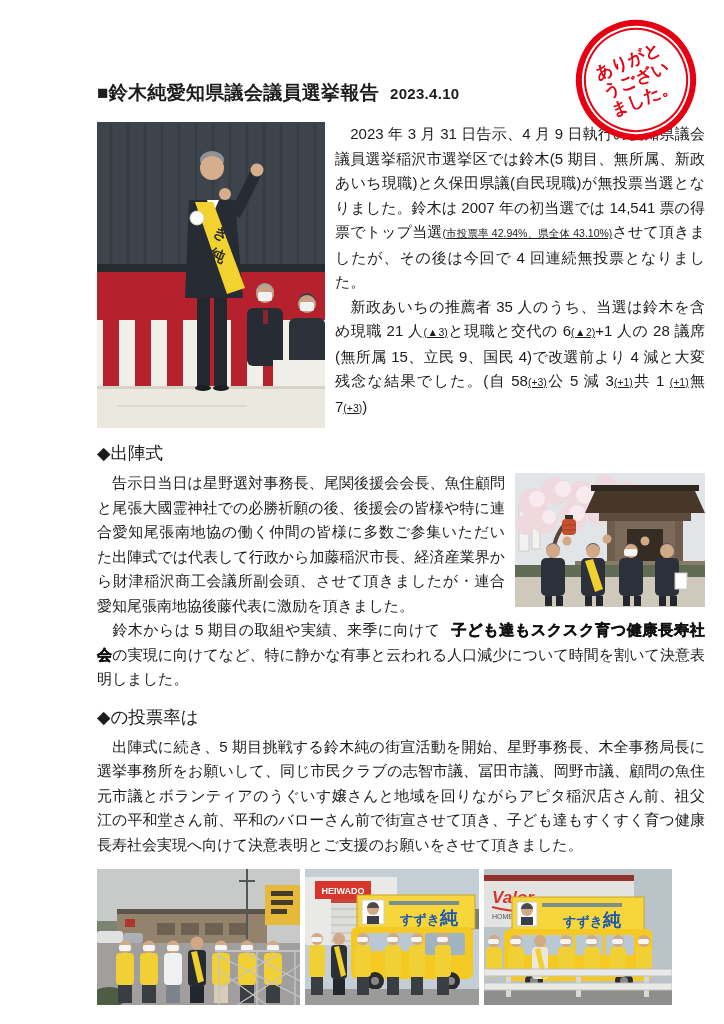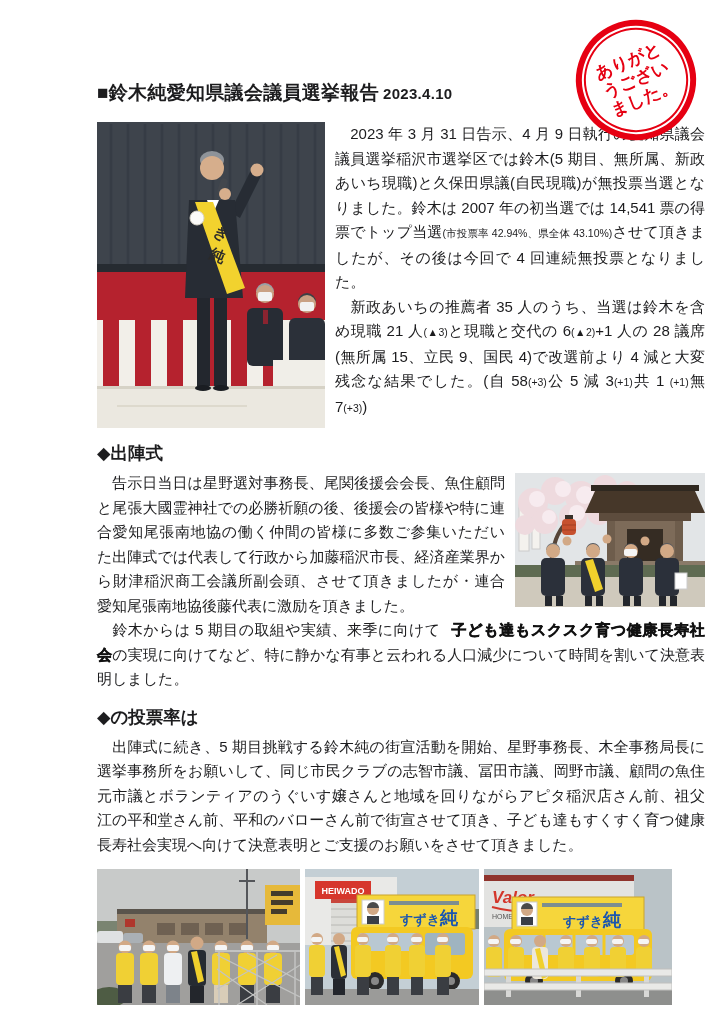--- a/index.html
+++ b/index.html
@@ -5,41 +5,41 @@
   * { box-sizing: border-box; }
   html,body { margin:0; padding:0; background:#ffffff; }
   .page {
     position:relative; width:724px; height:1024px; background:#fff;
     font-family:"Liberation Sans","DejaVu Sans",sans-serif;
     color:#1c1c1e; overflow:hidden;
   }
   .content { position:absolute; left:97px; top:80px; width:608px; }
 
   .title { margin:0; font-size:19px; font-weight:bold; letter-spacing:0.3px; white-space:nowrap; }
-  .title .date { font-size:15px; margin-left:4px; }
+  .title .date { font-size:15px; margin-left:11px; }
 
   
   .stamp { position:absolute; left:576px; top:20px; width:120px; height:120px;
            transform:rotate(-23deg); z-index:5; }
   .stamp-ring { width:120px; height:120px; border-radius:50%; border:6px solid #e60012;
                 position:relative; display:flex; align-items:center; justify-content:center; background:#fff; }
   .stamp-ring::after { content:""; position:absolute; inset:2px; border:2px solid #e60012; border-radius:50%; }
   .stamp-text { color:#e60012; font-size:17px; font-weight:bold; line-height:20px;
                 text-align:center; white-space:nowrap; }
 
   .jp { font-size:15px; line-height:24.5px; text-align:justify; margin:0; }
-  .small { font-size:10.5px; }
+  .small { font-size:10.5px;text-decoration:underline; }
   .u { text-decoration:underline; text-underline-offset:4px; }
   .pop { font-weight:bold; -webkit-text-stroke:0.5px #111; letter-spacing:0.3px;margin-left:11px; }
 
   .intro { display:flex; gap:10px; margin-top:16px; }
   .photo-speech { flex:none; width:228px; height:306px; }
   .intro-text { flex:1; }
 
-  .sec-heading { font-size:17.5px; font-weight:bold; margin:13px 0 6px 0; }
+  .sec-heading { font-size:17.5px; font-weight:normal; margin:13px 0 6px 0; }
 
   .shutsujin-body::after { content:""; display:block; clear:both; }
   .photo-shrine { float:right; width:190px; height:134px; margin:2px 0 6px 10px; }
 
   .photo-row { display:flex; gap:5px; margin-top:12px; }
   .photo-fig { margin:0; }
 
   svg { display:block; }
 </style>
 </head>

